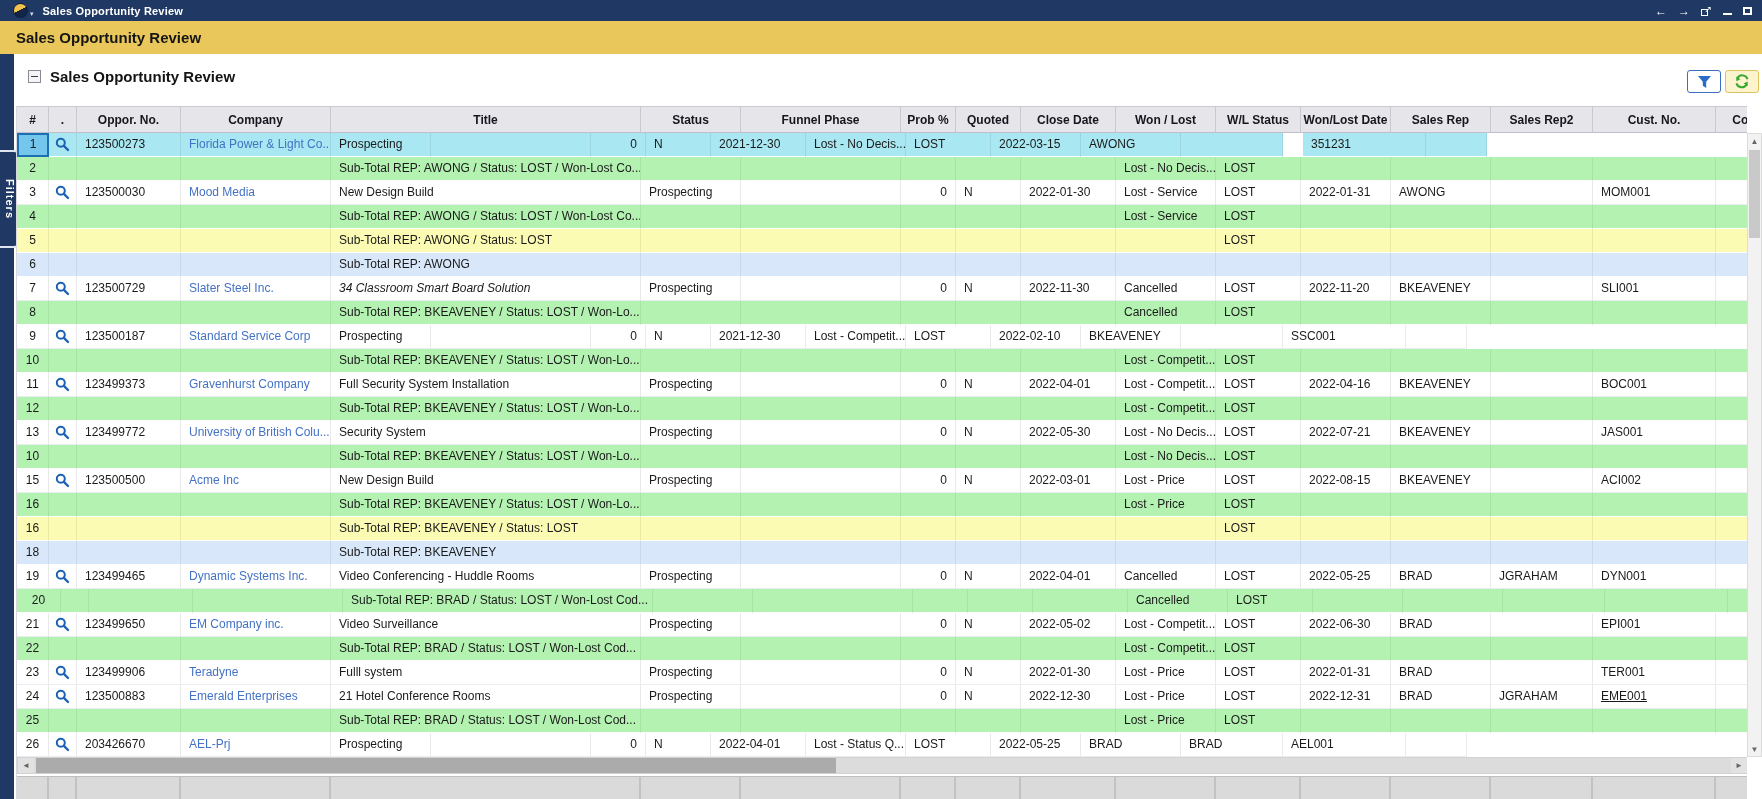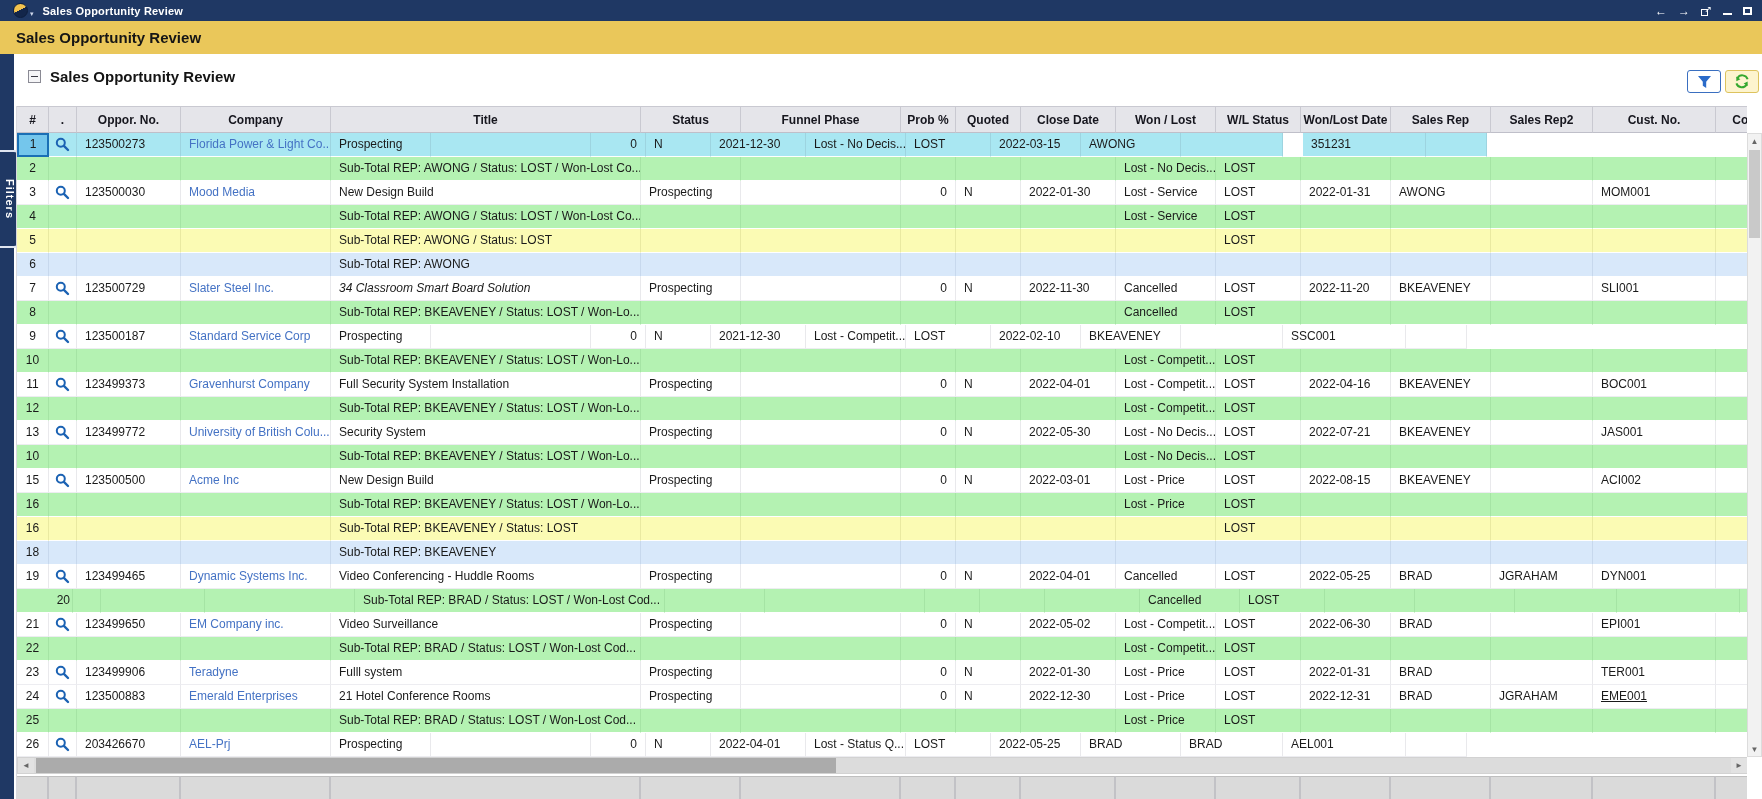--- a/index.html
+++ b/index.html
@@ -547,21 +547,21 @@
         <div class="gcell c-close_date" style="width: 95px;">2022-04-01</div>
         <div class="gcell c-won_lost" style="width: 100px;">Cancelled</div>
         <div class="gcell c-wl_status" style="width: 85px;">LOST</div>
         <div class="gcell c-won_lost_date" style="width: 90px;">2022-05-25</div>
         <div class="gcell c-sales_rep" style="width: 100px;">BRAD</div>
         <div class="gcell c-sales_rep2" style="width: 102px;">JGRAHAM</div>
         <div class="gcell c-cust_no" style="width: 123px;">DYN001</div>
         <div class="gcell c-cont" style="width: 61px;"></div>
       </div>
       <div class="grow row-green">
-        <div class="gcell c-num" style="width: 56px; text-align: right;">20</div>
+        <div class="gcell c-num" style="width: 44px;">20</div>
         <div class="gcell c-search" style="width: 28px;"></div>
         <div class="gcell c-oppor_no" style="width: 104px;"></div>
         <div class="gcell c-company" style="width: 150px;"></div>
         <div class="gcell c-title" style="width: 310px;">Sub-Total REP: BRAD / Status: LOST / Won-Lost Cod...</div>
         <div class="gcell c-status" style="width: 100px;"></div>
         <div class="gcell c-funnel_phase" style="width: 160px;"></div>
         <div class="gcell c-prob" style="width: 55px;"></div>
         <div class="gcell c-quoted" style="width: 65px;"></div>
         <div class="gcell c-close_date" style="width: 95px;"></div>
         <div class="gcell c-won_lost" style="width: 100px;">Cancelled</div>

